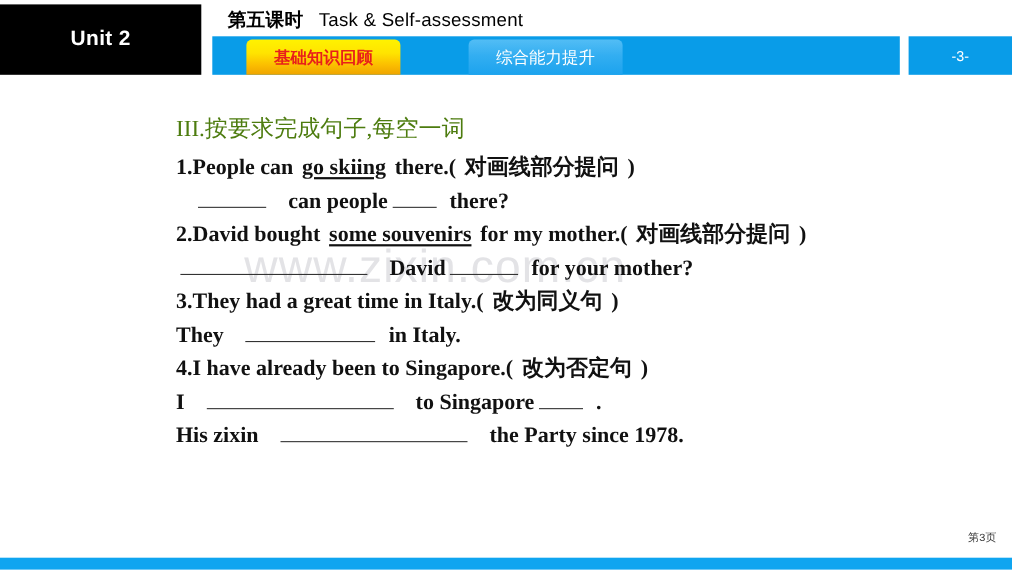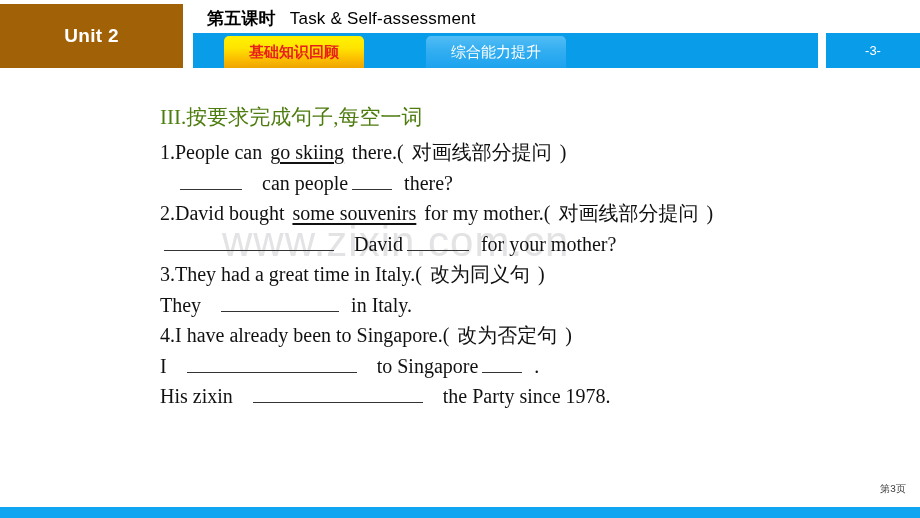--- a/index.html
+++ b/index.html
@@ -20,21 +20,21 @@
   .header {
     position: absolute;
     left: 0; top: 0;
     width: 920px; height: 72px;
   }
 
   .unit-block {
     position: absolute;
     left: 0; top: 4px;
     width: 183px; height: 64px;
-    background: #a16207;
+    background: #000000;
     display: flex;
     align-items: center;
     justify-content: center;
   }
   .unit-label {
     color: #ffffff;
     font-family: "Liberation Sans", sans-serif;
     font-weight: bold;
     font-size: 19px;
     letter-spacing: 0.3px;
@@ -130,20 +130,21 @@
     color: #4d7c0f;
     margin-bottom: 6px;
     white-space: nowrap;
   }
 
   .q-line {
     font-size: 20px;
     color: #111111;
     line-height: 30.5px;
     white-space: nowrap;
+    font-weight: bold;
   }
 
   .q-line.answer { margin-left: 0; }
 
   
   .ul-text {
     text-decoration: underline;
     text-underline-offset: 3px;
   }
 

